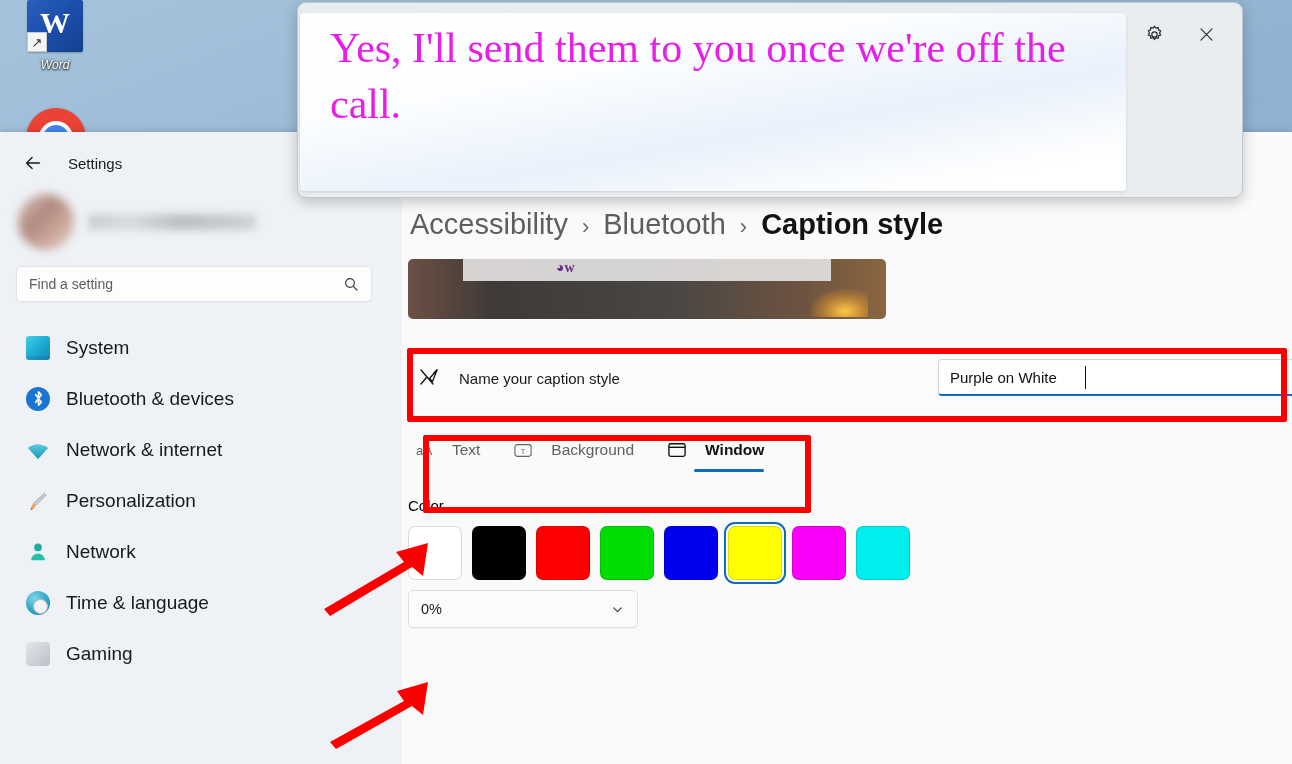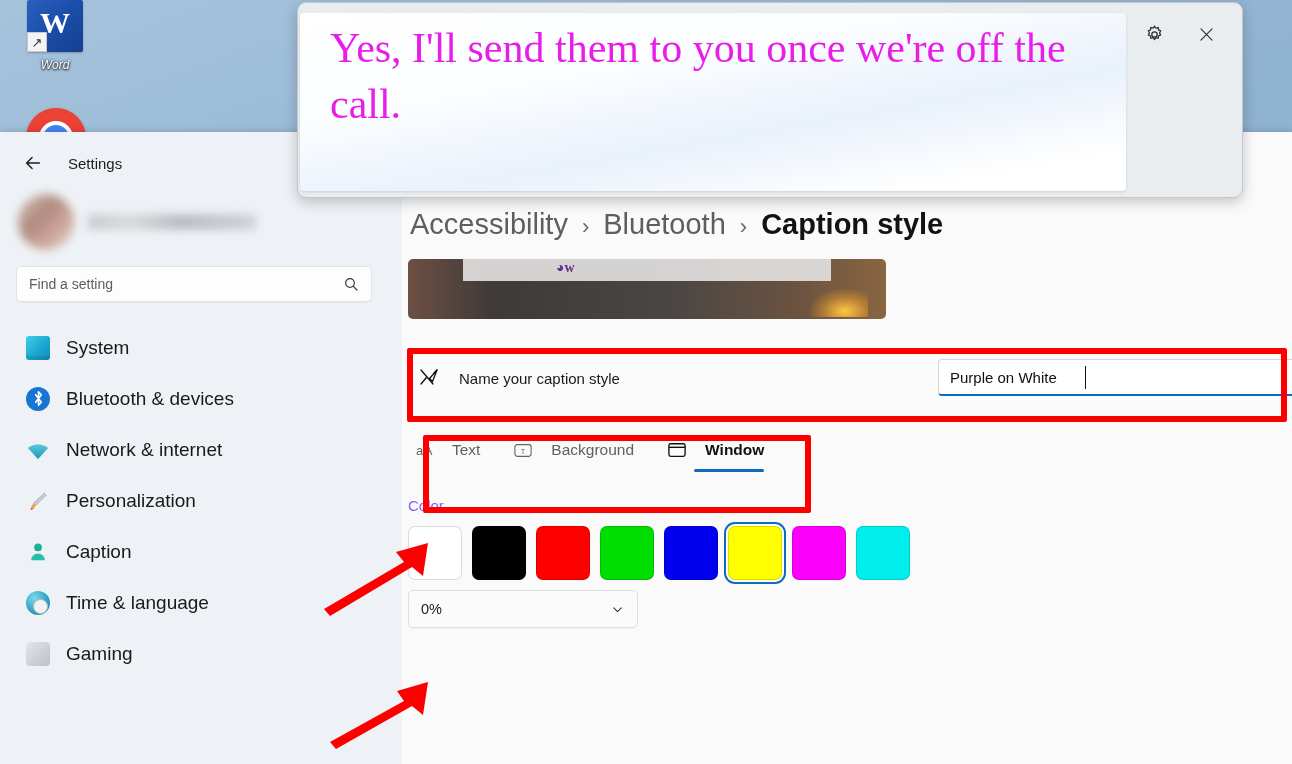--- a/index.html
+++ b/index.html
@@ -179,21 +179,21 @@
   .tab .t-ico { display: flex; align-items: center; color: #646464; }
   .tab .t-lbl { font-size: 15.5px; color: #606060; }
   .tab.active .t-lbl { color: #111; font-weight: bold; }
   .tab.active .t-ico { color: #111; }
   .tab.active::after {
     content: ""; position: absolute; left: 26px; right: 0; bottom: 3px;
     height: 3px; background: #0f6cbd; border-radius: 2px;
   }
 
   
-  .sec-label { font-size: 15px; color: #8b5cf6; margin: 22px 0 0 6px; }
+  .sec-label { font-size: 15px; color: #000000; margin: 22px 0 0 6px; }
   .swatches { display: flex; gap: 10px; margin: 12px 0 0 6px; }
   .swatch {
     width: 54px; height: 54px; border-radius: 7px;
     border: 1px solid rgba(0,0,0,.14);
   }
   .swatch.sel { box-shadow: 0 0 0 2px #fff, 0 0 0 4px #0f6cbd; }
 
   .opacity-label { font-size: 15px; color: #161616; margin: 34px 0 0 6px; }
   .opacity-select {
     margin: 10px 0 0 6px; width: 230px; height: 38px;
@@ -322,21 +322,21 @@
         </div>
 
 
         <div class="nav-item">
           <span class="nav-ico ico-acct">
             <svg width="22" height="22" viewBox="0 0 24 24">
               <circle cx="12" cy="7" r="4.2" fill="#1fae9c"></circle>
               <path d="M4.5 21 a7.5 7.5 0 0 1 15 0 z" fill="#26bfa9"></path>
             </svg>
           </span>
-          <span>Caption</span>
+          <span>Network</span>
         </div>
 
         <div class="nav-item">
           <span class="nav-ico ico-time"></span>
           <span>Time &amp; language</span>
         </div>
 
         <div class="nav-item">
           <span class="nav-ico ico-game"></span>
           <span>Gaming</span>

